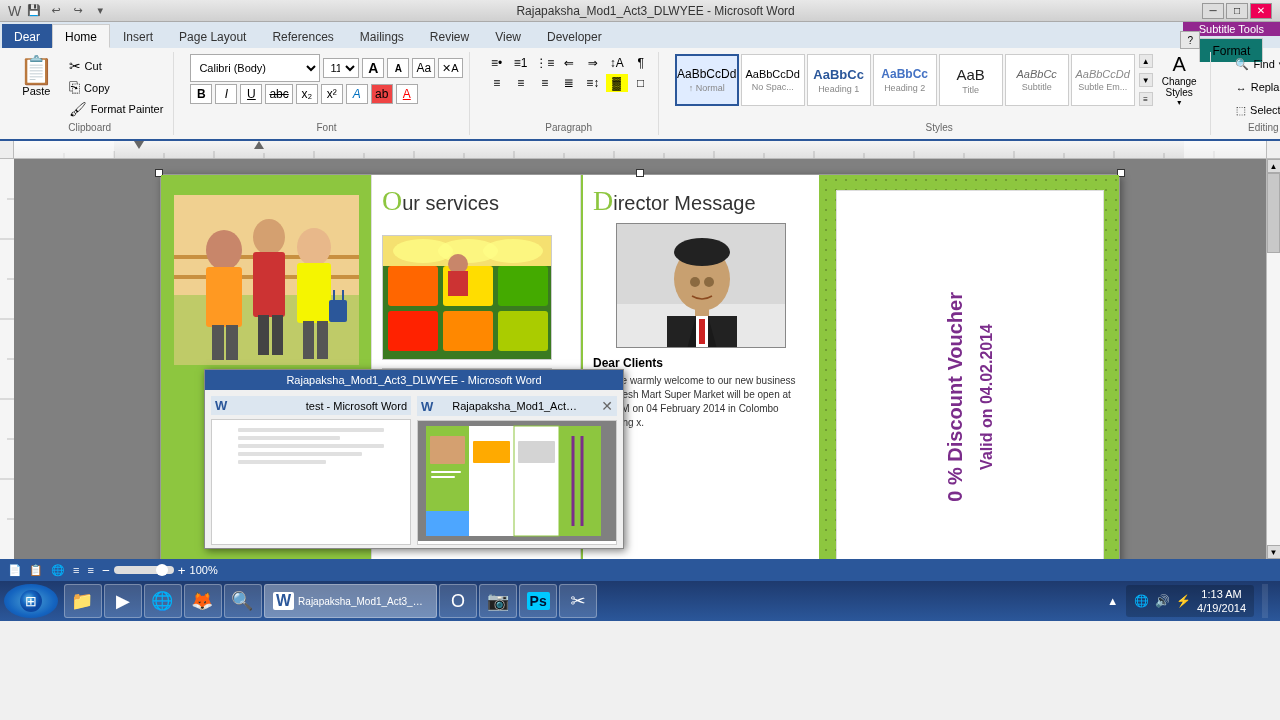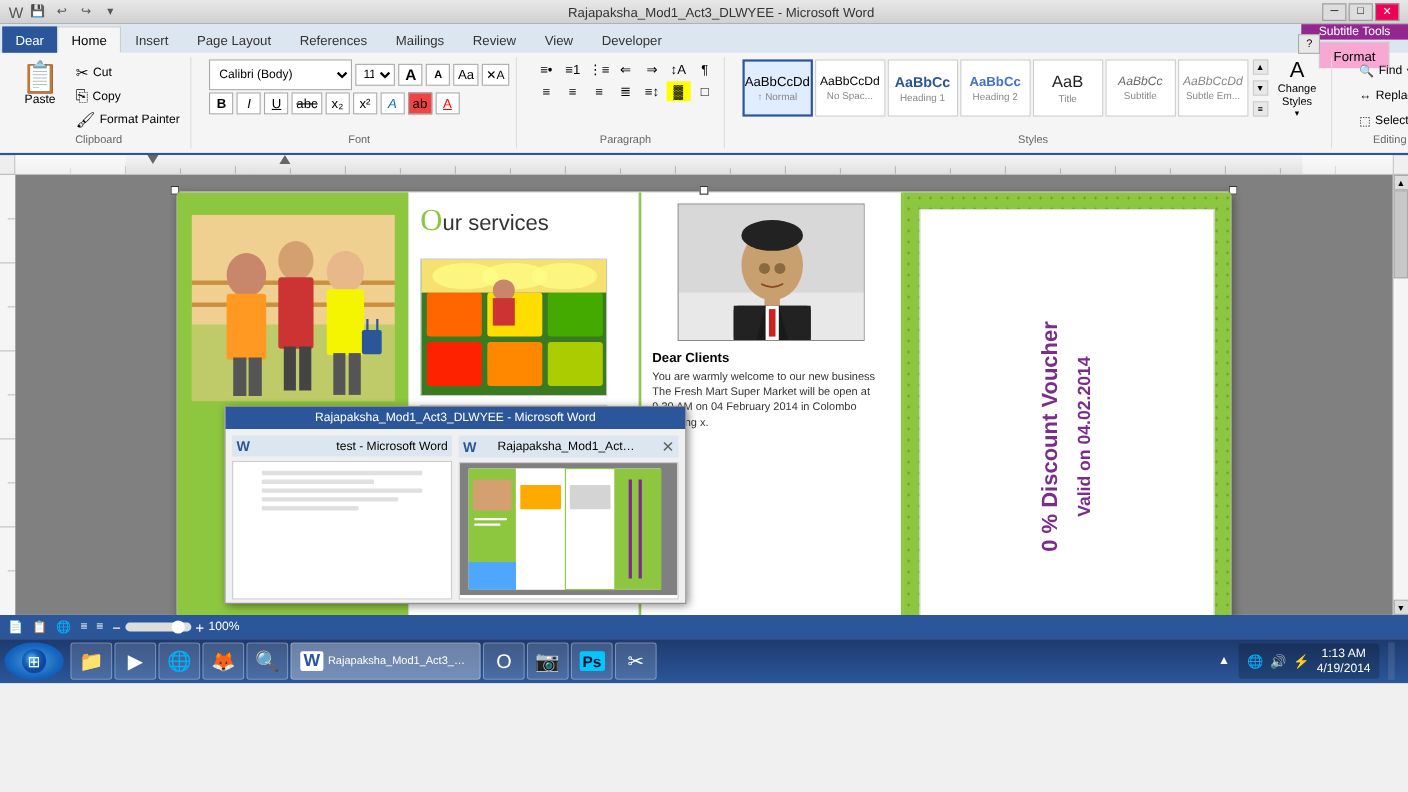--- a/index.html
+++ b/index.html
@@ -304,21 +304,21 @@
     <div class="ribbon-tab active">Home</div>
     <div class="ribbon-tab">Insert</div>
     <div class="ribbon-tab">Page Layout</div>
     <div class="ribbon-tab">References</div>
     <div class="ribbon-tab">Mailings</div>
     <div class="ribbon-tab">Review</div>
     <div class="ribbon-tab">View</div>
     <div class="ribbon-tab">Developer</div>
     <div style="position:absolute; right:0; top:0; display:flex; flex-direction:column; align-items:center;">
       <div style="background:#92278f; color:white; font-size:11px; padding:1px 16px; white-space:nowrap;">Subtitle Tools</div>
-      <div class="ribbon-tab active" style="background:#f9a8d4; border:1px solid #ccc; border-bottom:none; margin-top:2px;">Format</div>
+      <div class="ribbon-tab active" style="background:#0f766e; border:1px solid #ccc; border-bottom:none; margin-top:2px;">Format</div>
     </div>
     <div style="position:absolute; right:0; bottom:-1px; display:flex; align-items:center; gap:8px; padding-right:80px;">
       <button style="height:18px; font-size:10px; background:#e8e8e8; border:1px solid #aaa; cursor:pointer; padding:0 6px;">?</button>
     </div>
   </div>
 
   <div class="ribbon-content">
 
     <div class="ribbon-group">
       <div class="ribbon-group-content">
@@ -646,20 +646,23 @@
             <rect x="108" y="64" width="24" height="35" fill="white" rx="2"></rect>
             <ellipse cx="145" cy="50" rx="12" ry="12" fill="#c8866a"></ellipse>
             <rect x="133" y="59" width="24" height="40" fill="#2255cc" rx="2"></rect>
 
             <rect x="95" y="80" width="75" height="25" fill="#8b6040"></rect>
           </svg>
         </div>
       </div>
 
       <div style="width:240px; background:white; border-left:2px solid #8dc63f; border-right:2px solid #8dc63f; display:flex; flex-direction:column; padding:10px;">
+        <div style="font-size:20px; color:#333; margin-bottom:6px;">
+          <span style="font-size:28px; color:#8dc63f; font-family:Georgia,serif;">D</span><span>irector Message</span>
+        </div>
 
         <div style="width:170px; height:125px; overflow:hidden; border:1px solid #888; margin:0 auto 8px;">
           <svg width="170" height="125">
             <rect width="170" height="125" fill="#d8d8d8"></rect>
 
             <rect x="0" y="80" width="170" height="45" fill="#e8e8e8"></rect>
 
             <ellipse cx="85" cy="55" rx="28" ry="32" fill="#c8a070"></ellipse>
 
             <ellipse cx="85" cy="28" rx="28" ry="14" fill="#222"></ellipse>

